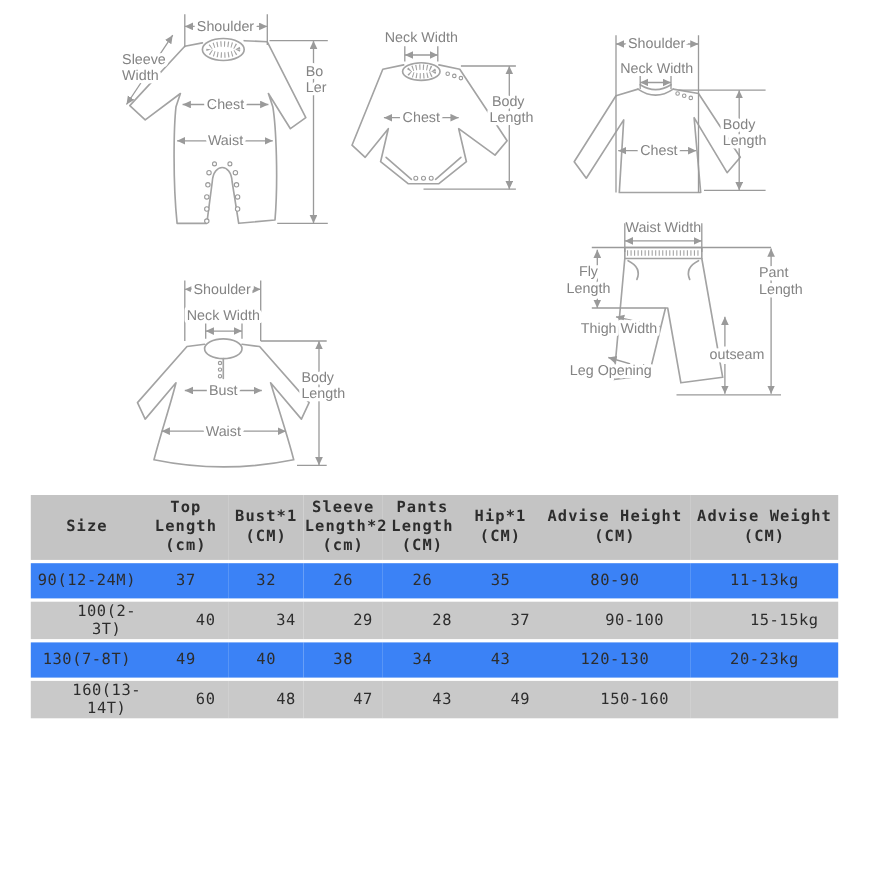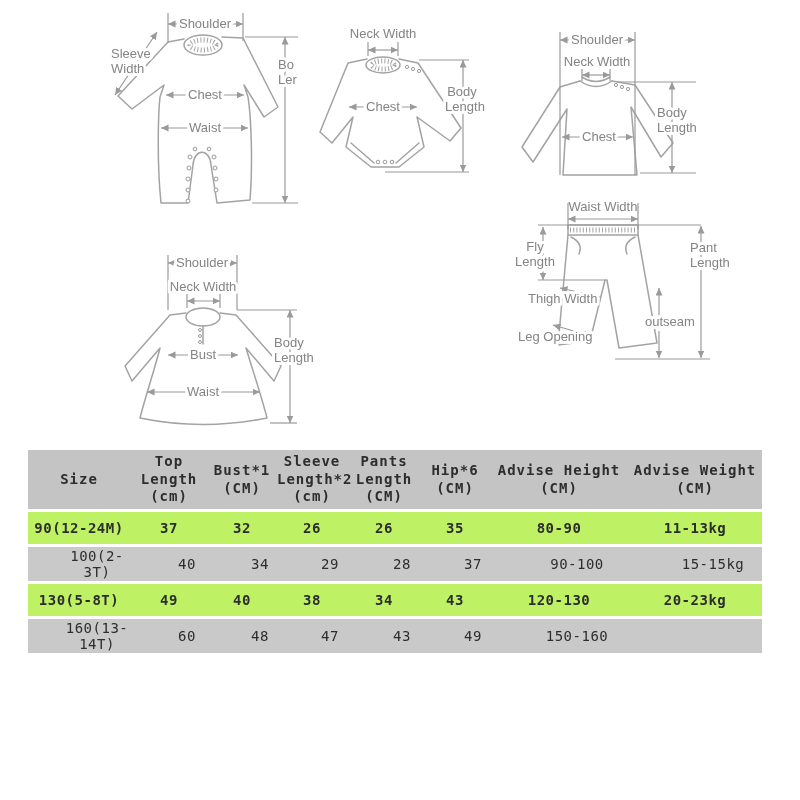--- a/index.html
+++ b/index.html
@@ -16,21 +16,21 @@
   .mid{text-anchor:middle;}
   
   .size-table-wrap{position:absolute;left:28px;top:447px;width:734px;}
   table.size{border-collapse:separate;border-spacing:0 3px;table-layout:fixed;
              width:734px;font-family:"DejaVu Sans Mono",monospace;color:#2d2d2d;}
   table.size th{background:#c4c4c4;font-size:14px;font-weight:bold;height:57px;
                 text-align:center;vertical-align:middle;white-space:pre-line;
                 letter-spacing:1px;line-height:1.25;}
   table.size td{font-size:14px;height:30px;text-align:center;vertical-align:middle;
                 letter-spacing:0.5px;}
-  tr.light td{background:#bef264;font-weight:bold;}
+  tr.light td{background:#3b82f6;}
   tr.dark td{background:#c9c9c9;padding-left:37px;}
 </style>
 </head>
 <body>
 
 <svg class="diag" style="left:45px;top:5px" width="255" height="210" viewBox="0 0 255 210">
   <defs>
     <marker id="mE" orient="auto" markerUnits="userSpaceOnUse" markerWidth="10" markerHeight="9" refX="7.5" refY="3.5">
       <path d="M0,0 L7.5,3.5 L0,7 Z" fill="#9a9a9a"></path>
     </marker>
@@ -210,21 +210,21 @@
 Length
 (cm)</th>
         <th>Bust*1
 (CM)</th>
         <th>Sleeve
 Length*2
 (cm)</th>
         <th>Pants
 Length
 (CM)</th>
-        <th>Hip*6
+        <th>Hip*1
 (CM)</th>
         <th>Advise Height
 (CM)</th>
         <th>Advise Weight
 (CM)</th>
       </tr>
     </thead>
     <tbody>
       <tr class="light">
         <td>90(12-24M)</td>
@@ -240,21 +240,21 @@
         <td>100(2-3T)</td>
           <td>40</td>
           <td>34</td>
           <td>29</td>
           <td>28</td>
           <td>37</td>
           <td>90-100</td>
           <td>15-15kg</td>
       </tr>
       <tr class="light">
-        <td>130(5-8T)</td>
+        <td>130(7-8T)</td>
           <td>49</td>
           <td>40</td>
           <td>38</td>
           <td>34</td>
           <td>43</td>
           <td>120-130</td>
           <td>20-23kg</td>
       </tr>
       <tr class="dark">
         <td>160(13-14T)</td>

